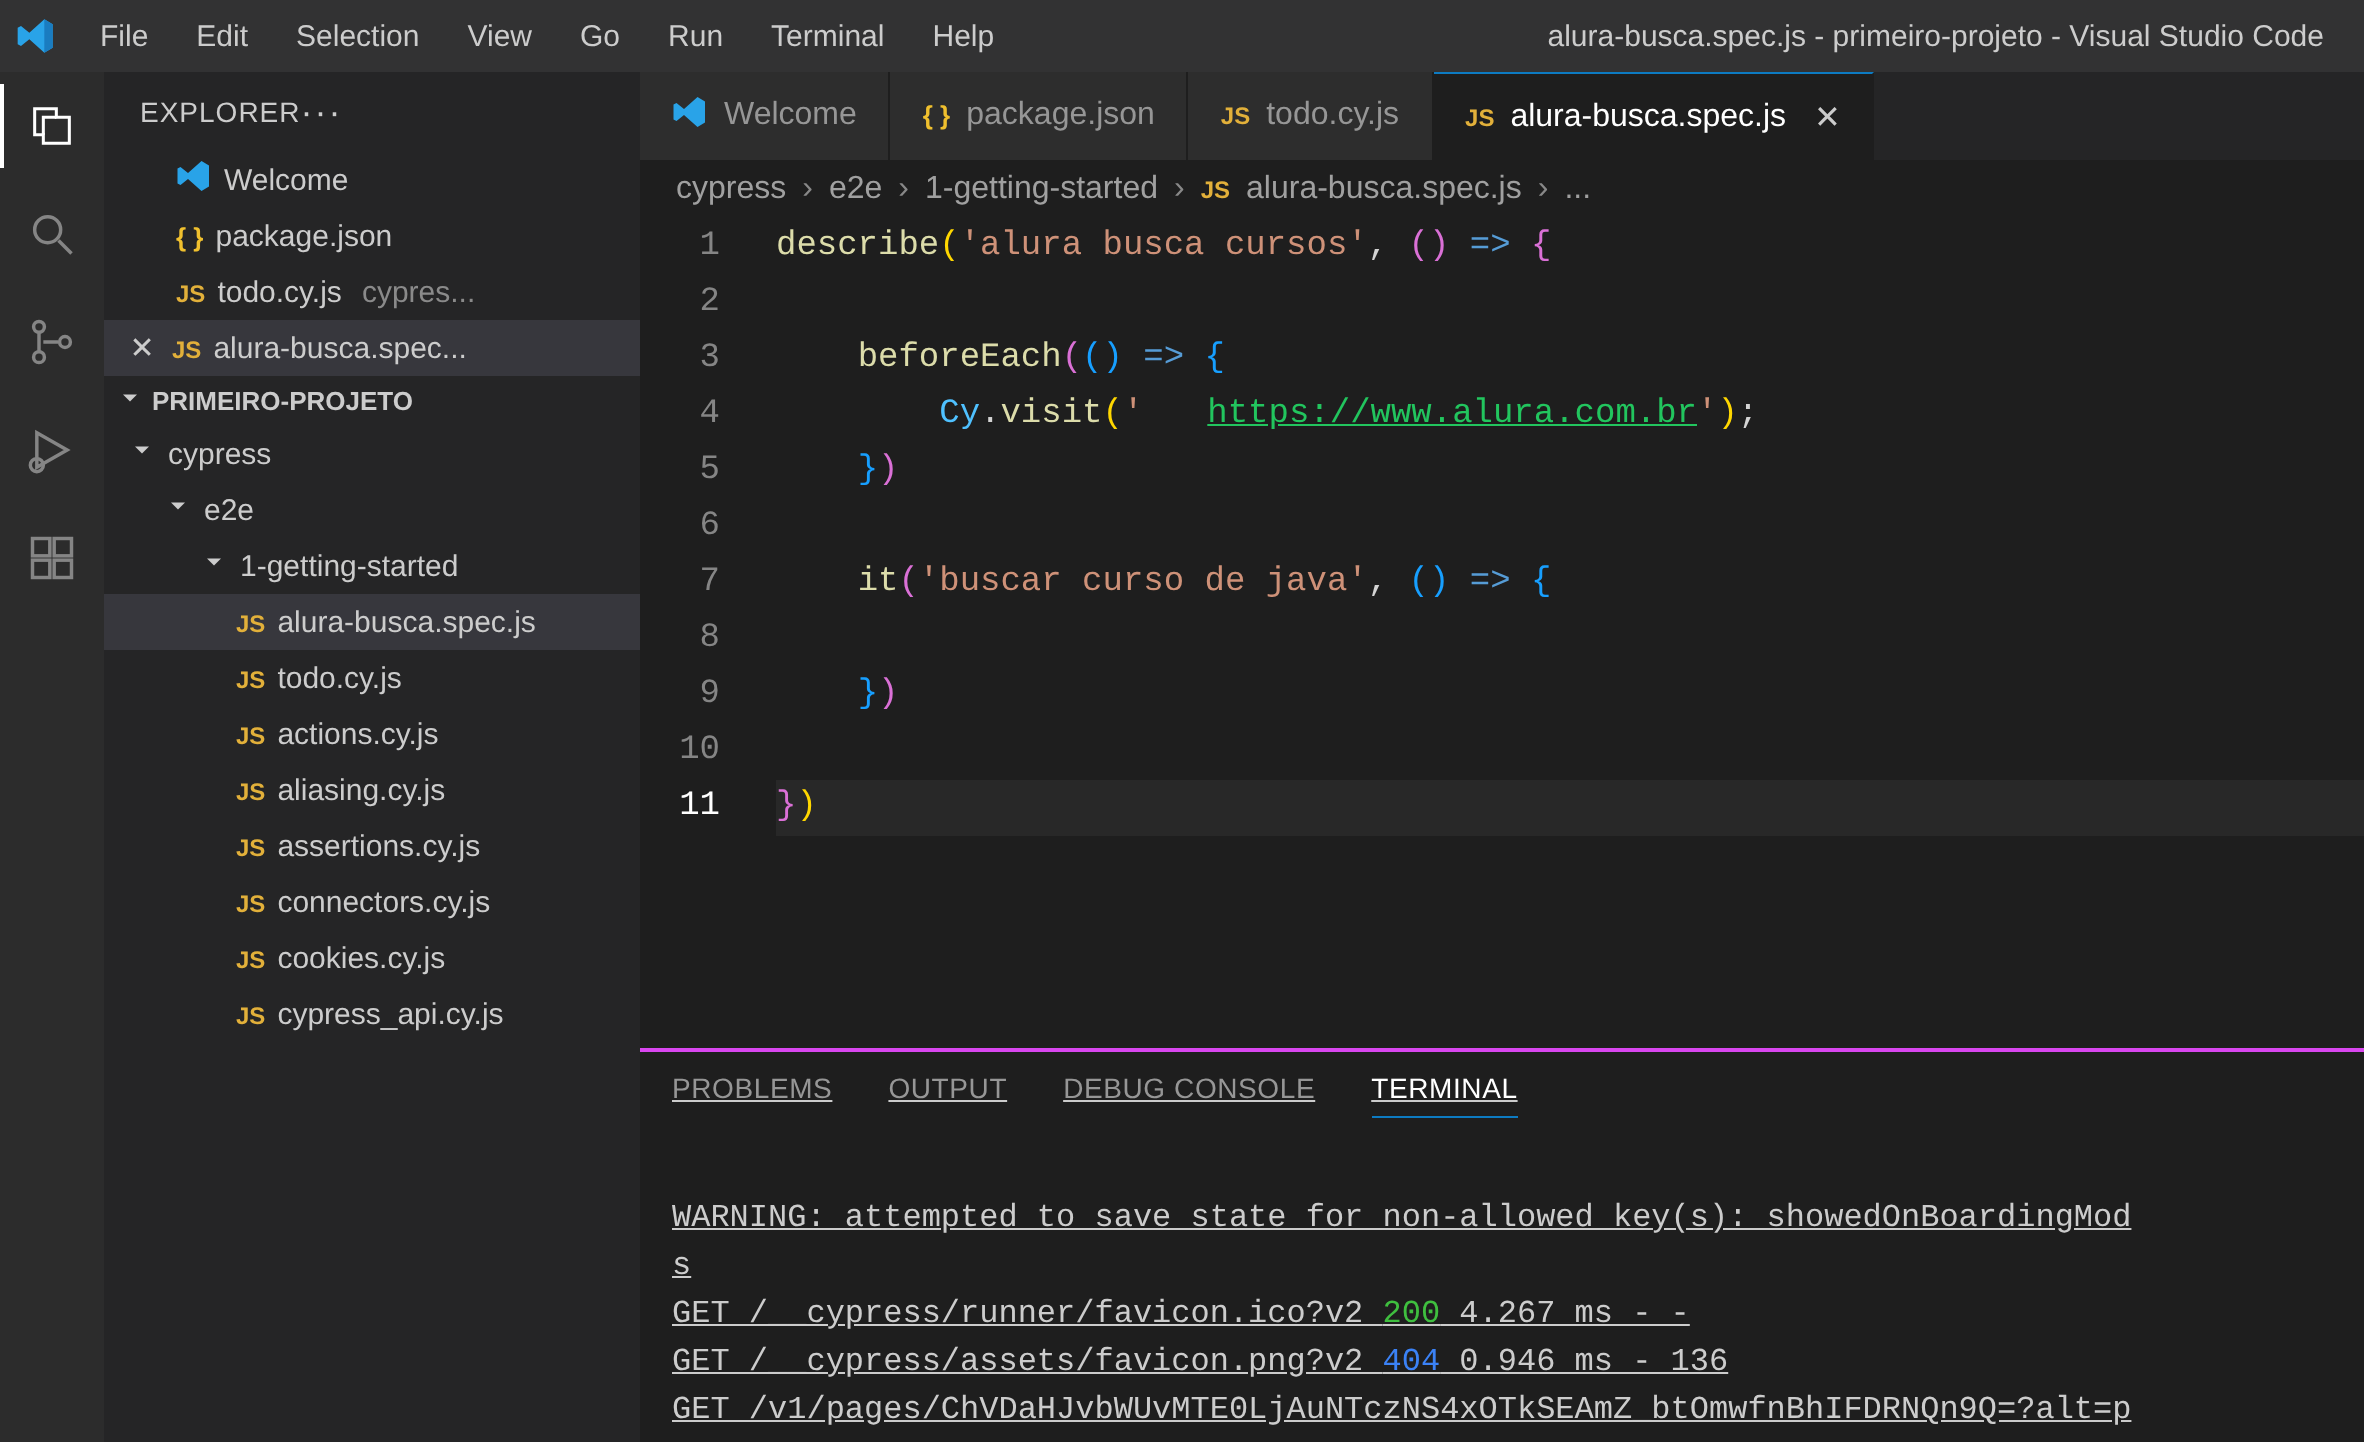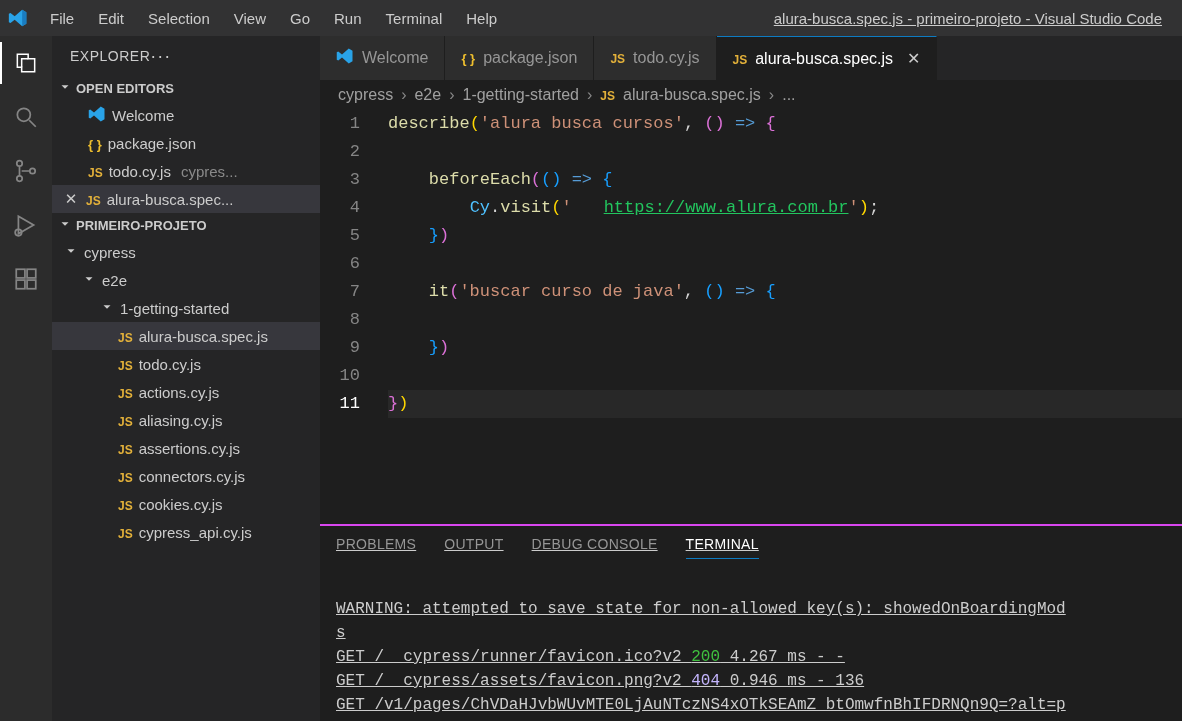--- a/index.html
+++ b/index.html
@@ -30,21 +30,20 @@
   color: #cccccc;
   font-size: 15px;
   cursor: pointer;
 }
 .title-text {
   flex: 1;
   text-align: right;
   color: #cccccc;
   font-size: 15px;
   padding-right: 12px;
-  text-decoration: underline;
 }
 .main-row { display: flex; height: calc(100% - 36px); }
 .activity-bar {
   width: 52px;
   background: #2c2c2c;
   display: flex;
   flex-direction: column;
   align-items: center;
   padding-top: 12px;
   gap: 24px;
@@ -225,21 +224,21 @@
   font-family: "Consolas", "Courier New", monospace;
   font-size: 16px;
   line-height: 24px;
   padding: 6px 16px;
   color: #cccccc;
   white-space: pre-wrap;
   word-break: break-all;
   overflow: hidden;
 }
 .term-200 { color: #3fbf3f; }
-.term-404 { color: #c4b5fd; }
+.term-404 { color: #3b82f6; }
 </style>
 </head>
 <body>
 
 <div class="titlebar">
   <svg class="vscode-logo" viewBox="0 0 24 24">
       <path fill="#29a3e8" d="M17 2l5 3v14l-5 3-9-8-5 4-2-1V7l2-1 5 4 9-8z"></path>
       <path fill="#1a7cc0" d="M17 2l5 3v14l-5 3V2z"></path>
     </svg>
   <div class="menu">
@@ -293,26 +292,20 @@
         </svg>
     </div>
   </div>
 
   <div class="sidebar">
     <div class="sidebar-header">
       <span>EXPLORER</span>
       <span class="more">···</span>
     </div>
 
-    <div class="section-label">
-      <span class="chev"><svg viewBox="0 0 16 16">
-            <path fill="#ccc" d="M4 6l4 4 4-4z"></path>
-          </svg></span>
-      <span>OPEN EDITORS</span>
-    </div>
     <div class="tree" id="open-editors">
         <div class="tree-item" style="padding-left: 30px;">
           <span style="width:0"></span>
           <span><svg class="icon-vs" viewBox="0 0 24 24">
               <path fill="#29a3e8" d="M17 2l5 3v14l-5 3-9-8-5 4-2-1V7l2-1 5 4 9-8z"></path>
             </svg></span>
           <span>Welcome</span>
         </div>
         <div class="tree-item" style="padding-left: 30px;">
           <span style="width:0"></span>

